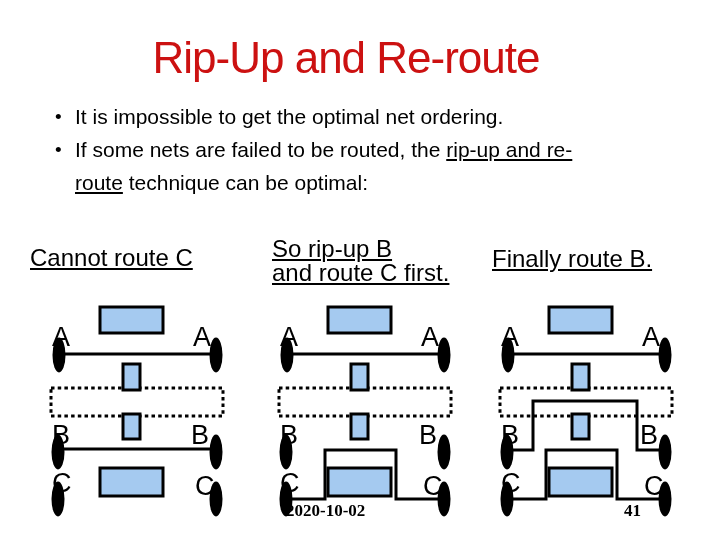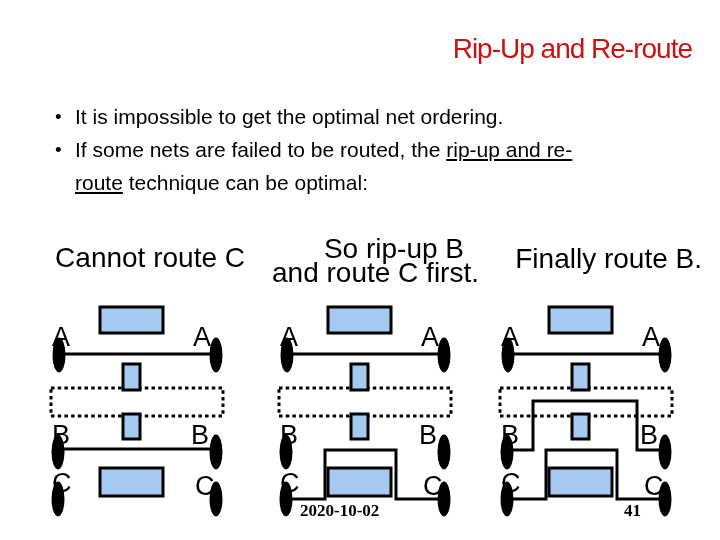--- a/index.html
+++ b/index.html
@@ -10,22 +10,22 @@
     background: #ffffff;
     font-family: "Liberation Sans", sans-serif;
     overflow: hidden;
     color: #000;
   }
   .title {
     position: absolute;
     top: 33px;
     left: 0;
     width: 692px;
-    text-align: right;
-    font-size: 28px;
+    text-align: center;
+    font-size: 44px;
     letter-spacing: -1px;
     color: #CC1111;
     white-space: nowrap;
   }
   .bullets {
     position: absolute;
     left: 48px;
     top: 100px;
     width: 644px;
     font-size: 21px;
@@ -34,24 +34,25 @@
   .bullet { position: relative; padding-left: 27px; }
   .bullet-dot {
     position: absolute;
     left: 7px;
     top: 0;
     font-size: 19px;
   }
   .u { text-decoration: underline; text-align: center; }
   .caption {
     position: absolute;
-    text-align: right;
-    font-size: 28px;
+    text-align: left;
+    font-size: 24px;
     line-height: 24px;
     white-space: nowrap;
+    text-decoration: underline;
   }
   #cap1 { left: 30px;  top: 246px; width: 215px; }
   #cap2 { left: 272px; top: 237px; width: 192px; }
   #cap3 { left: 492px; top: 247px; width: 210px; }
   .diagram {
     position: absolute;
     top: 300px;
     width: 190px;
     height: 230px;
   }
@@ -67,21 +68,21 @@
     font-size: 27px;
     fill: #000;
   }
   .footer-date, .footer-page {
     position: absolute;
     font-family: "Liberation Serif", serif;
     font-weight: bold;
     font-size: 17px;
     z-index: 5;
   }
-  .footer-date { left: 300px; top: 501px; text-align: center; }
+  .footer-date { left: 286px; top: 501px; text-align: center; }
   .footer-page { left: 624px; top: 501px; }
 </style>
 </head>
 <body>
 
 <div class="slide">
 
   <div class="title">Rip-Up and Re-route</div>
 
   <div class="bullets">

